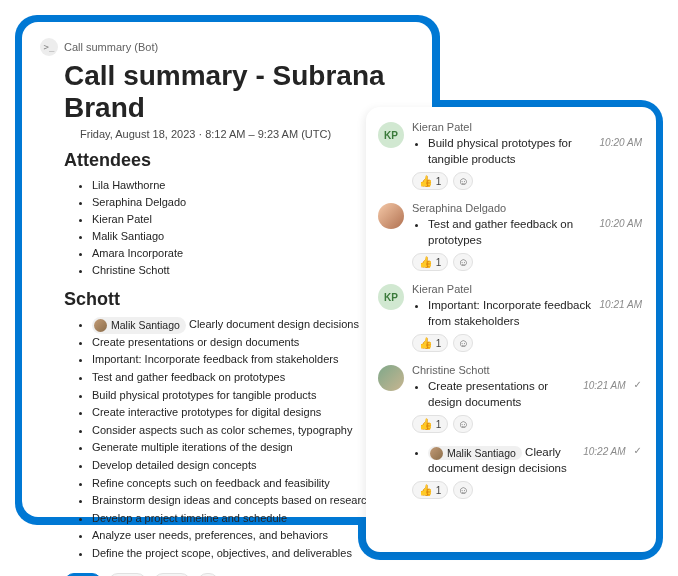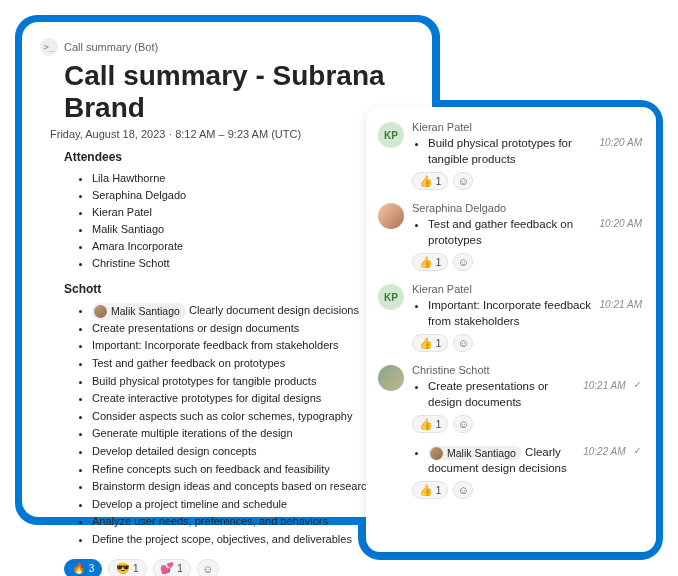--- a/index.html
+++ b/index.html
@@ -77,24 +77,24 @@
     .title {
       font-size: 28px;
       font-weight: 700;
       margin-bottom: 4px;
       margin-left: 24px;
     }
     .timestamp {
       font-size: 11px;
       color: #484848;
       margin-bottom: 10px;
-      margin-left: 10px;
+      margin-left: 40px;
     }
     .section-heading {
-      font-size: 12px;
+      font-size: 18px;
       font-weight: 700;
       margin-bottom: 6px;
       margin-left: 24px;
     }
     .attendees-list, .tasks-list {
       list-style: disc;
       margin-left: 52px;
       margin-bottom: 10px;
     }
     .attendees-list li, .tasks-list li {

